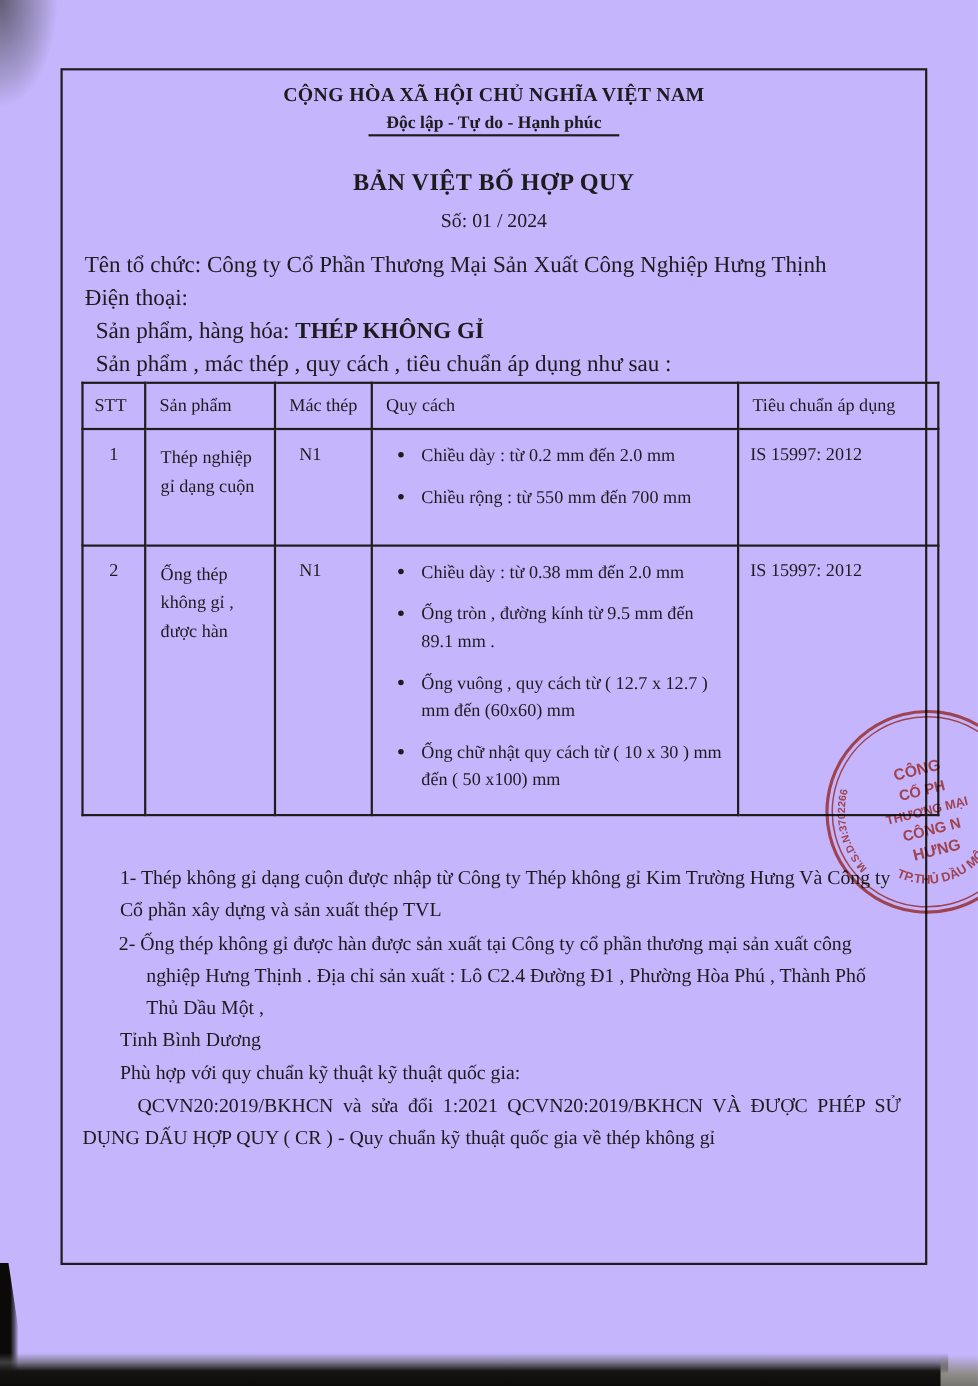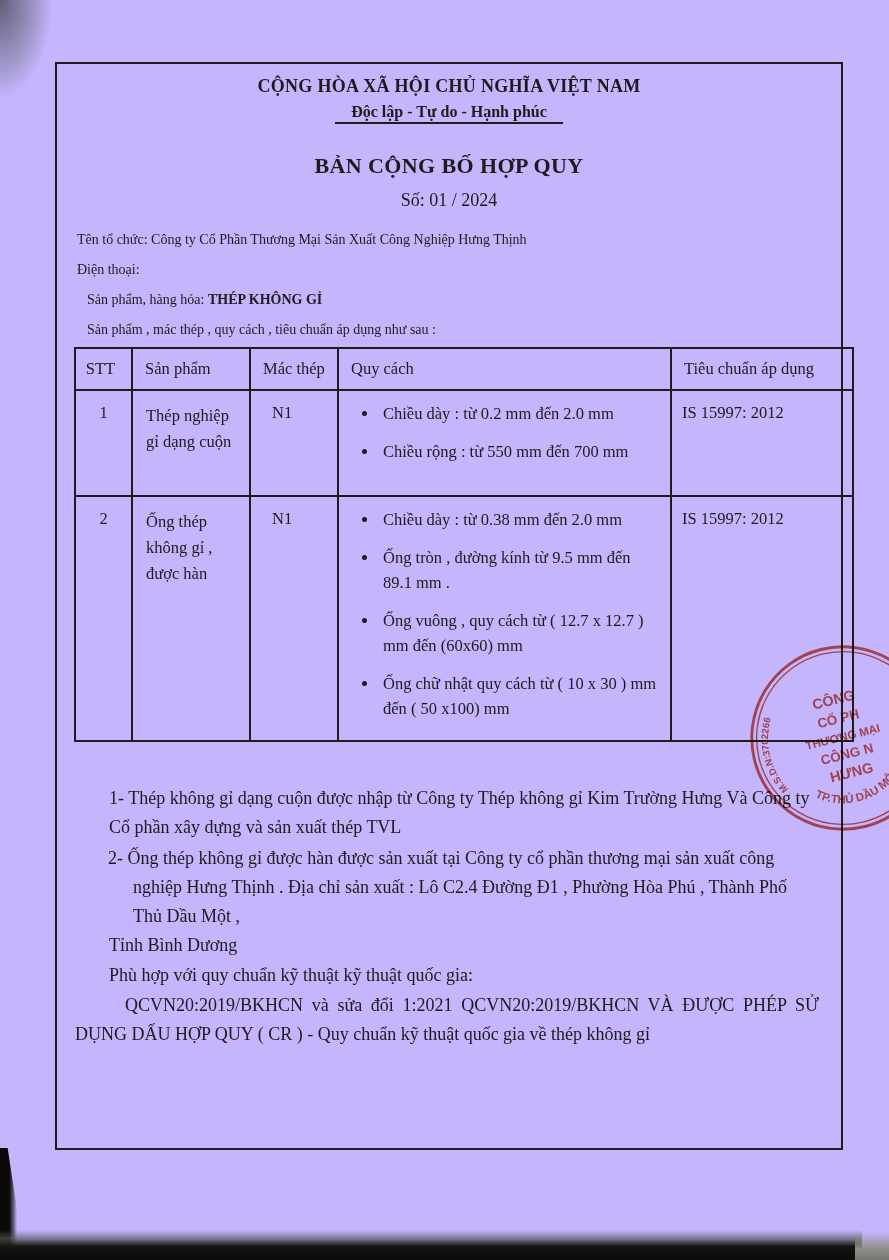--- a/index.html
+++ b/index.html
@@ -35,21 +35,21 @@
   .frame {
     position:absolute; left:55px; top:62px; width:788px; height:1088px;
     border:2px solid #1e1d1b;
     padding:12px 14px 0 14px;
   }
   .country { text-align:center; font-weight:bold; font-size:18px; letter-spacing:.3px; }
   .motto   { text-align:center; font-weight:bold; font-size:16px; margin-top:6px; }
   .motto span { border-bottom:2px solid #1e1d1b; padding:0 16px 2px 16px; }
   .doc-title { text-align:center; font-weight:bold; font-size:22px; letter-spacing:.4px; margin-top:32px; }
   .doc-number { text-align:center; font-size:18px; margin-top:11px; }
-  .body-block { margin-top:14px; padding:0 6px; font-size:14px; line-height:30px; }
+  .body-block { margin-top:14px; padding:0 6px; font-size:21px; line-height:30px; }
   .body-block p { margin:0; }
   .indent-sm { padding-left:10px; }
   .bold { font-weight:bold; }
   
   table.spec {
     border-collapse:collapse; table-layout:fixed;
     width:778px; margin-left:3px; margin-top:2px;
     font-size:16.5px;
   }
   table.spec th, table.spec td { border:2px solid #1e1d1b; vertical-align:top; font-weight:normal;margin-left:26px; }
@@ -86,21 +86,21 @@
 
 <div id="page">
 
   <div class="frame">
 
     <div class="country">CỘNG HÒA XÃ HỘI CHỦ NGHĨA VIỆT NAM</div>
     <div class="motto">
       <span>Độc lập - Tự do - Hạnh phúc</span>
     </div>
 
-    <div class="doc-title">BẢN CỘNG BỐ HỢP QUY</div>
+    <div class="doc-title">BẢN VIỆT BỐ HỢP QUY</div>
     <div class="doc-number">Số: 01 / 2024</div>
 
     <div class="body-block">
       <p>Tên tổ chức: Công ty Cổ Phần Thương Mại Sản Xuất Công Nghiệp Hưng Thịnh</p>
       <p>Điện thoại:</p>
       <p class="indent-sm"><span>Sản phẩm, hàng hóa: </span><span class="bold">THÉP KHÔNG GỈ</span></p>
       <p class="indent-sm">Sản phẩm , mác thép , quy cách , tiêu chuẩn áp dụng như sau :</p>
     </div>
 
     <table class="spec">

